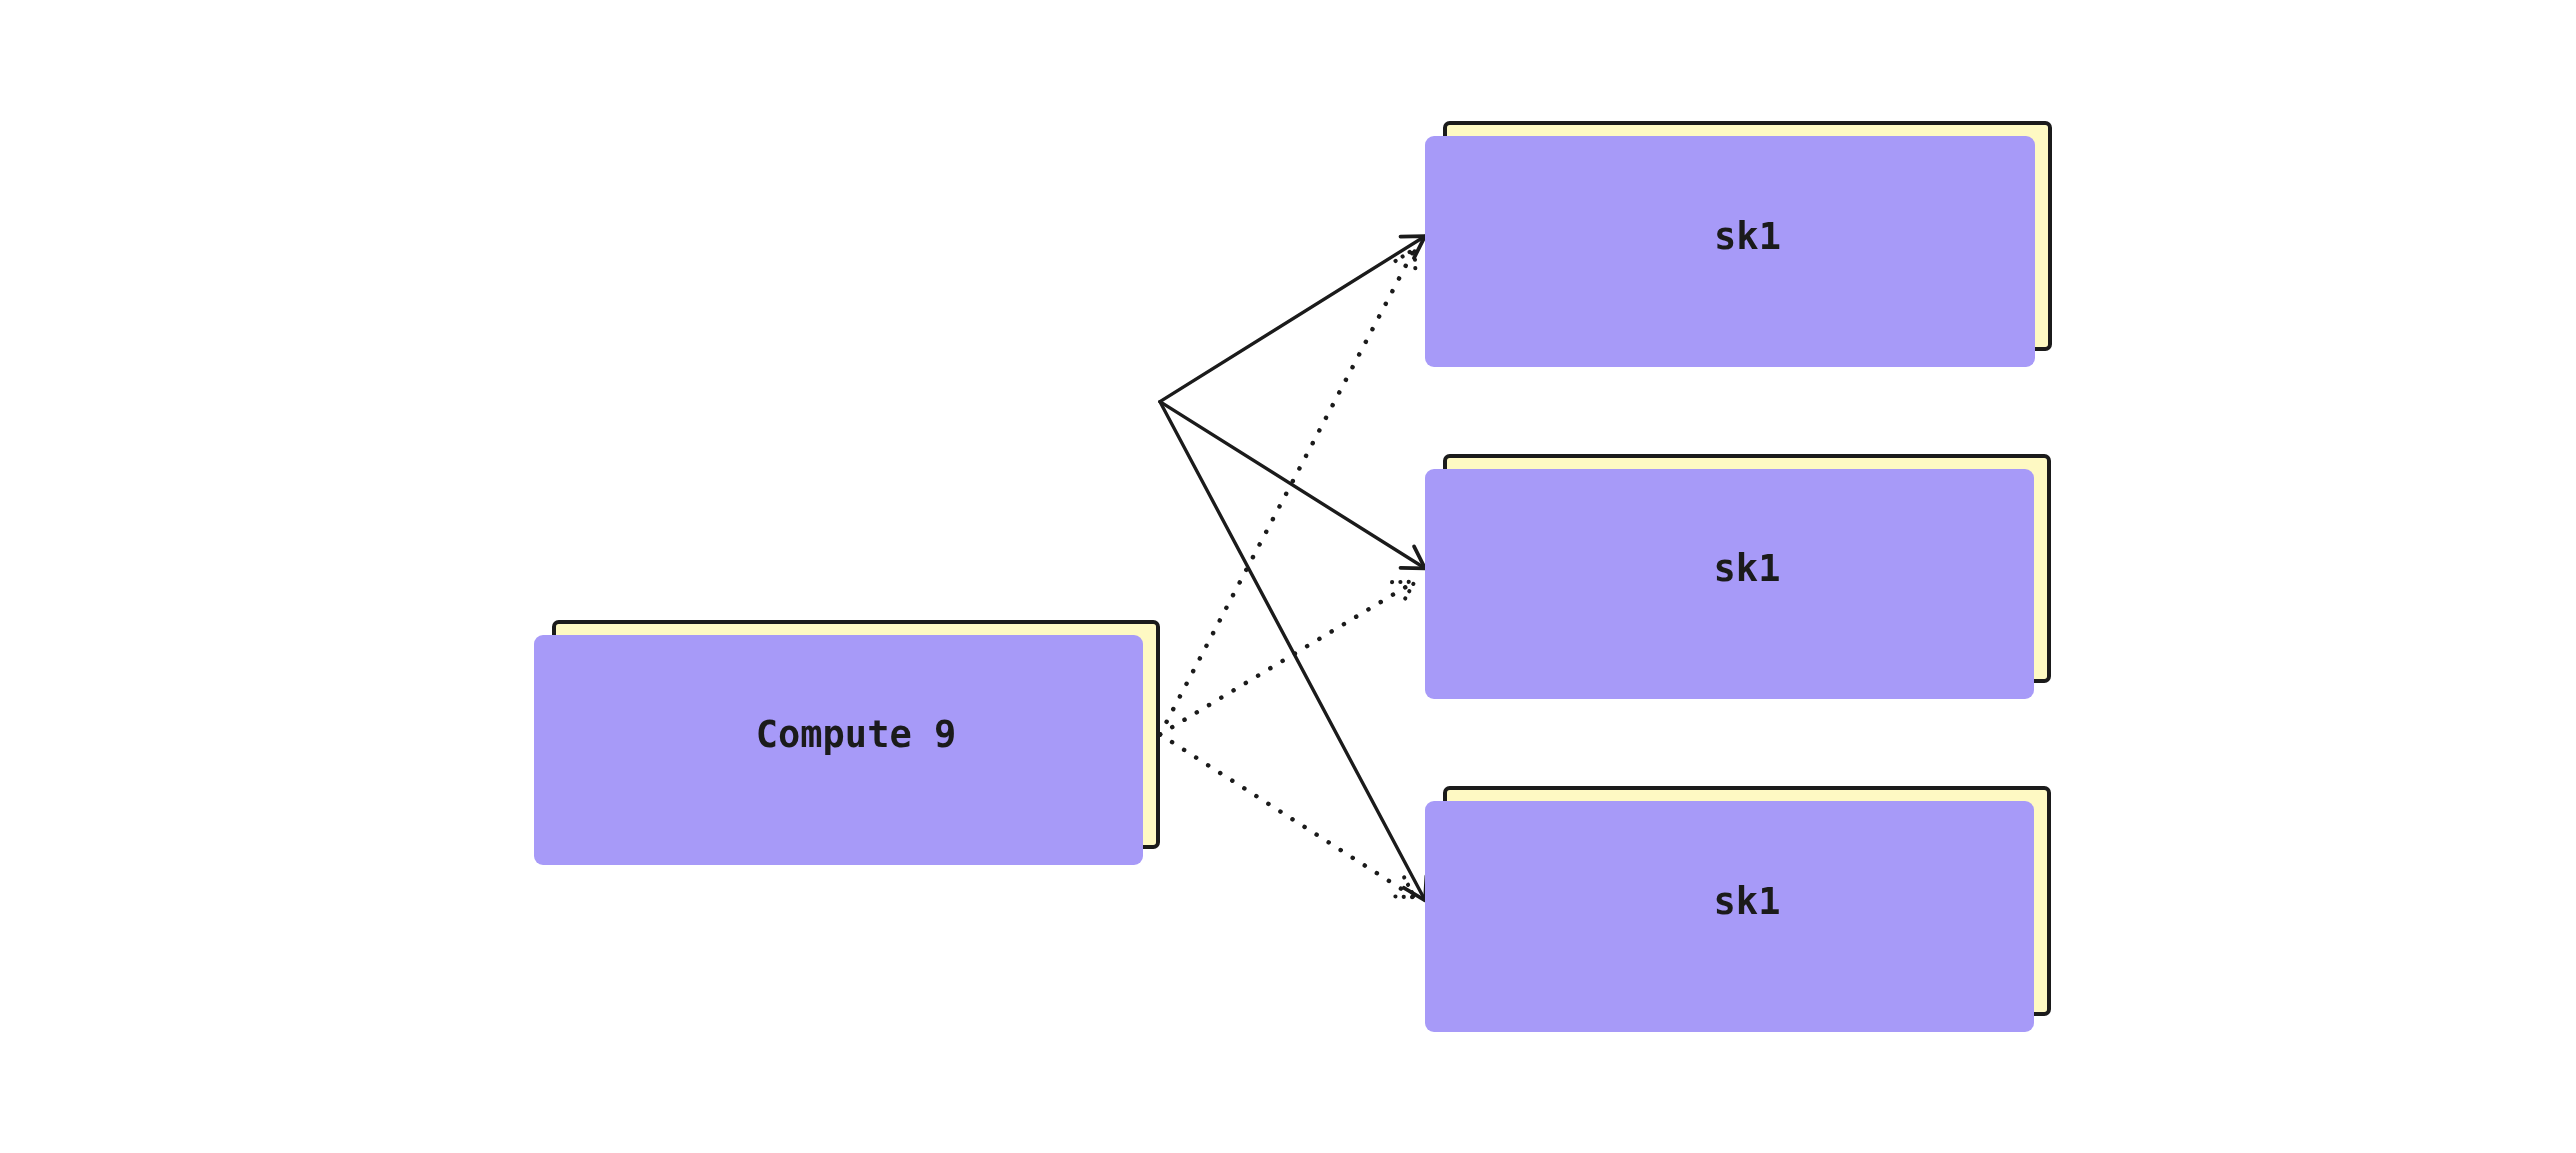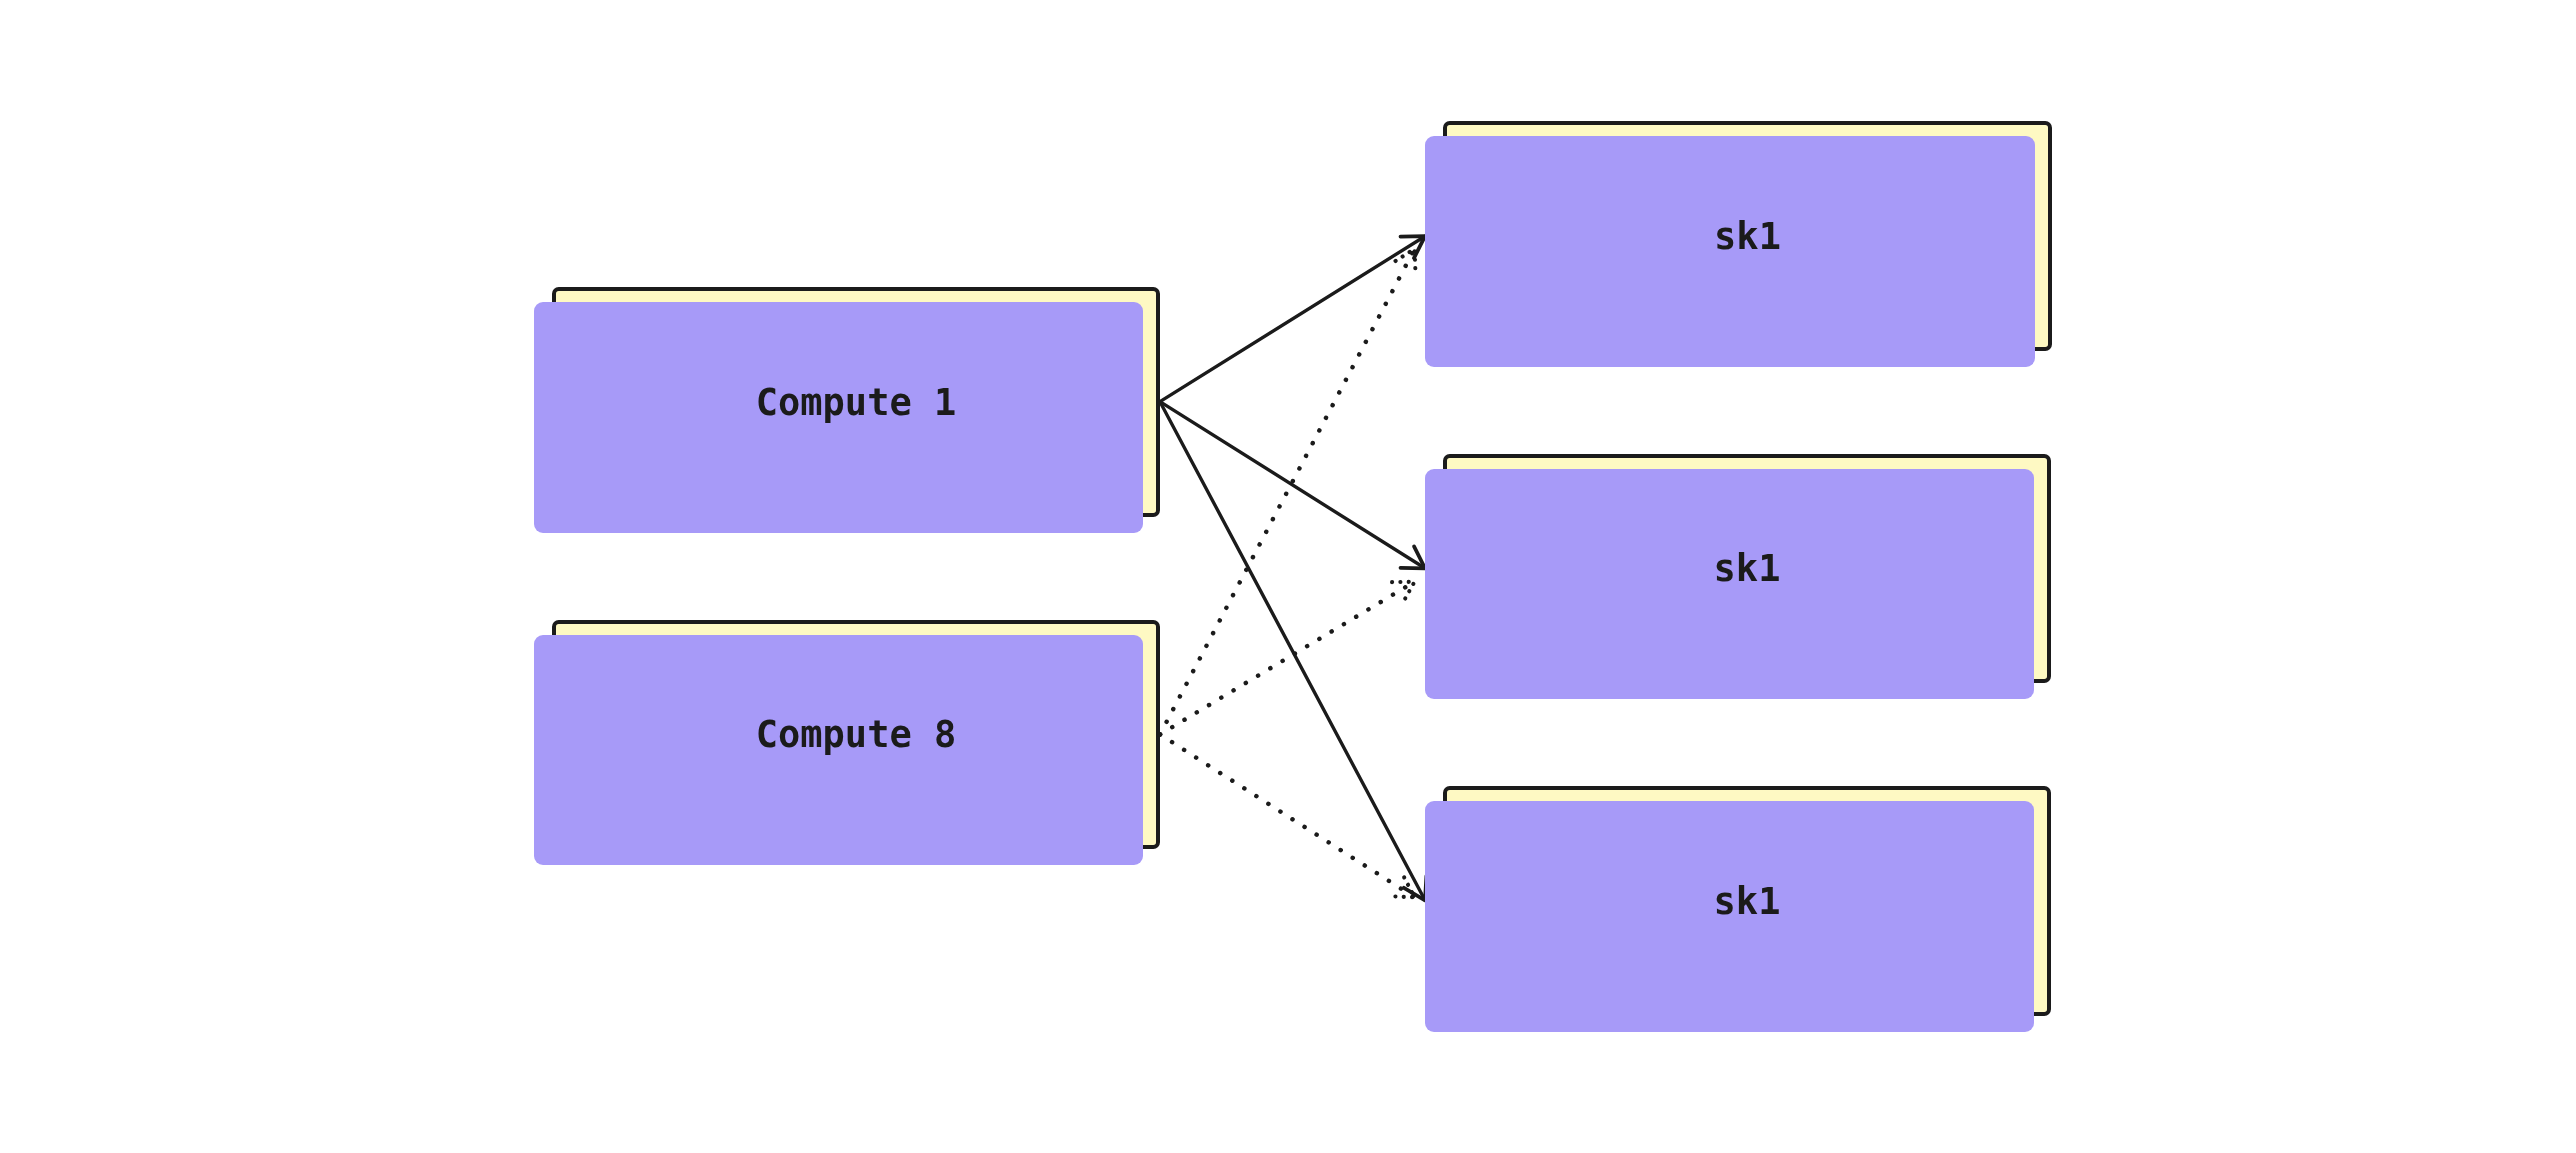--- a/index.html
+++ b/index.html
@@ -88,26 +88,23 @@
     <g id="edge-group">
         <line x1="1549" y1="536.5" x2="1903" y2="315.5" class="edge-solid" marker-end="url(#head-solid)"></line>
         <line x1="1549" y1="536.5" x2="1903" y2="759" class="edge-solid" marker-end="url(#head-solid)"></line>
         <line x1="1549" y1="536.5" x2="1903" y2="1202.5" class="edge-solid" marker-end="url(#head-solid)"></line>
         <line x1="1549" y1="981" x2="1889" y2="332.5" class="edge-dotted" marker-end="url(#head-dotted)"></line>
         <line x1="1549" y1="981" x2="1889" y2="777" class="edge-dotted" marker-end="url(#head-dotted)"></line>
         <line x1="1549" y1="981" x2="1889" y2="1198.5" class="edge-dotted" marker-end="url(#head-dotted)"></line>
       </g>
   </svg>
 
-  <div class="node node-compute-1">
-    <span class="node-label">Compute 1</span>
-  </div>
 
   <div class="node node-compute-2">
-    <span class="node-label">Compute 8</span>
+    <span class="node-label">Compute 9</span>
   </div>
 
   <div class="node node-sk1-a">
     <span class="node-label">sk1</span>
   </div>
 
   <div class="node node-sk1-b">
     <span class="node-label">sk1</span>
   </div>
 

